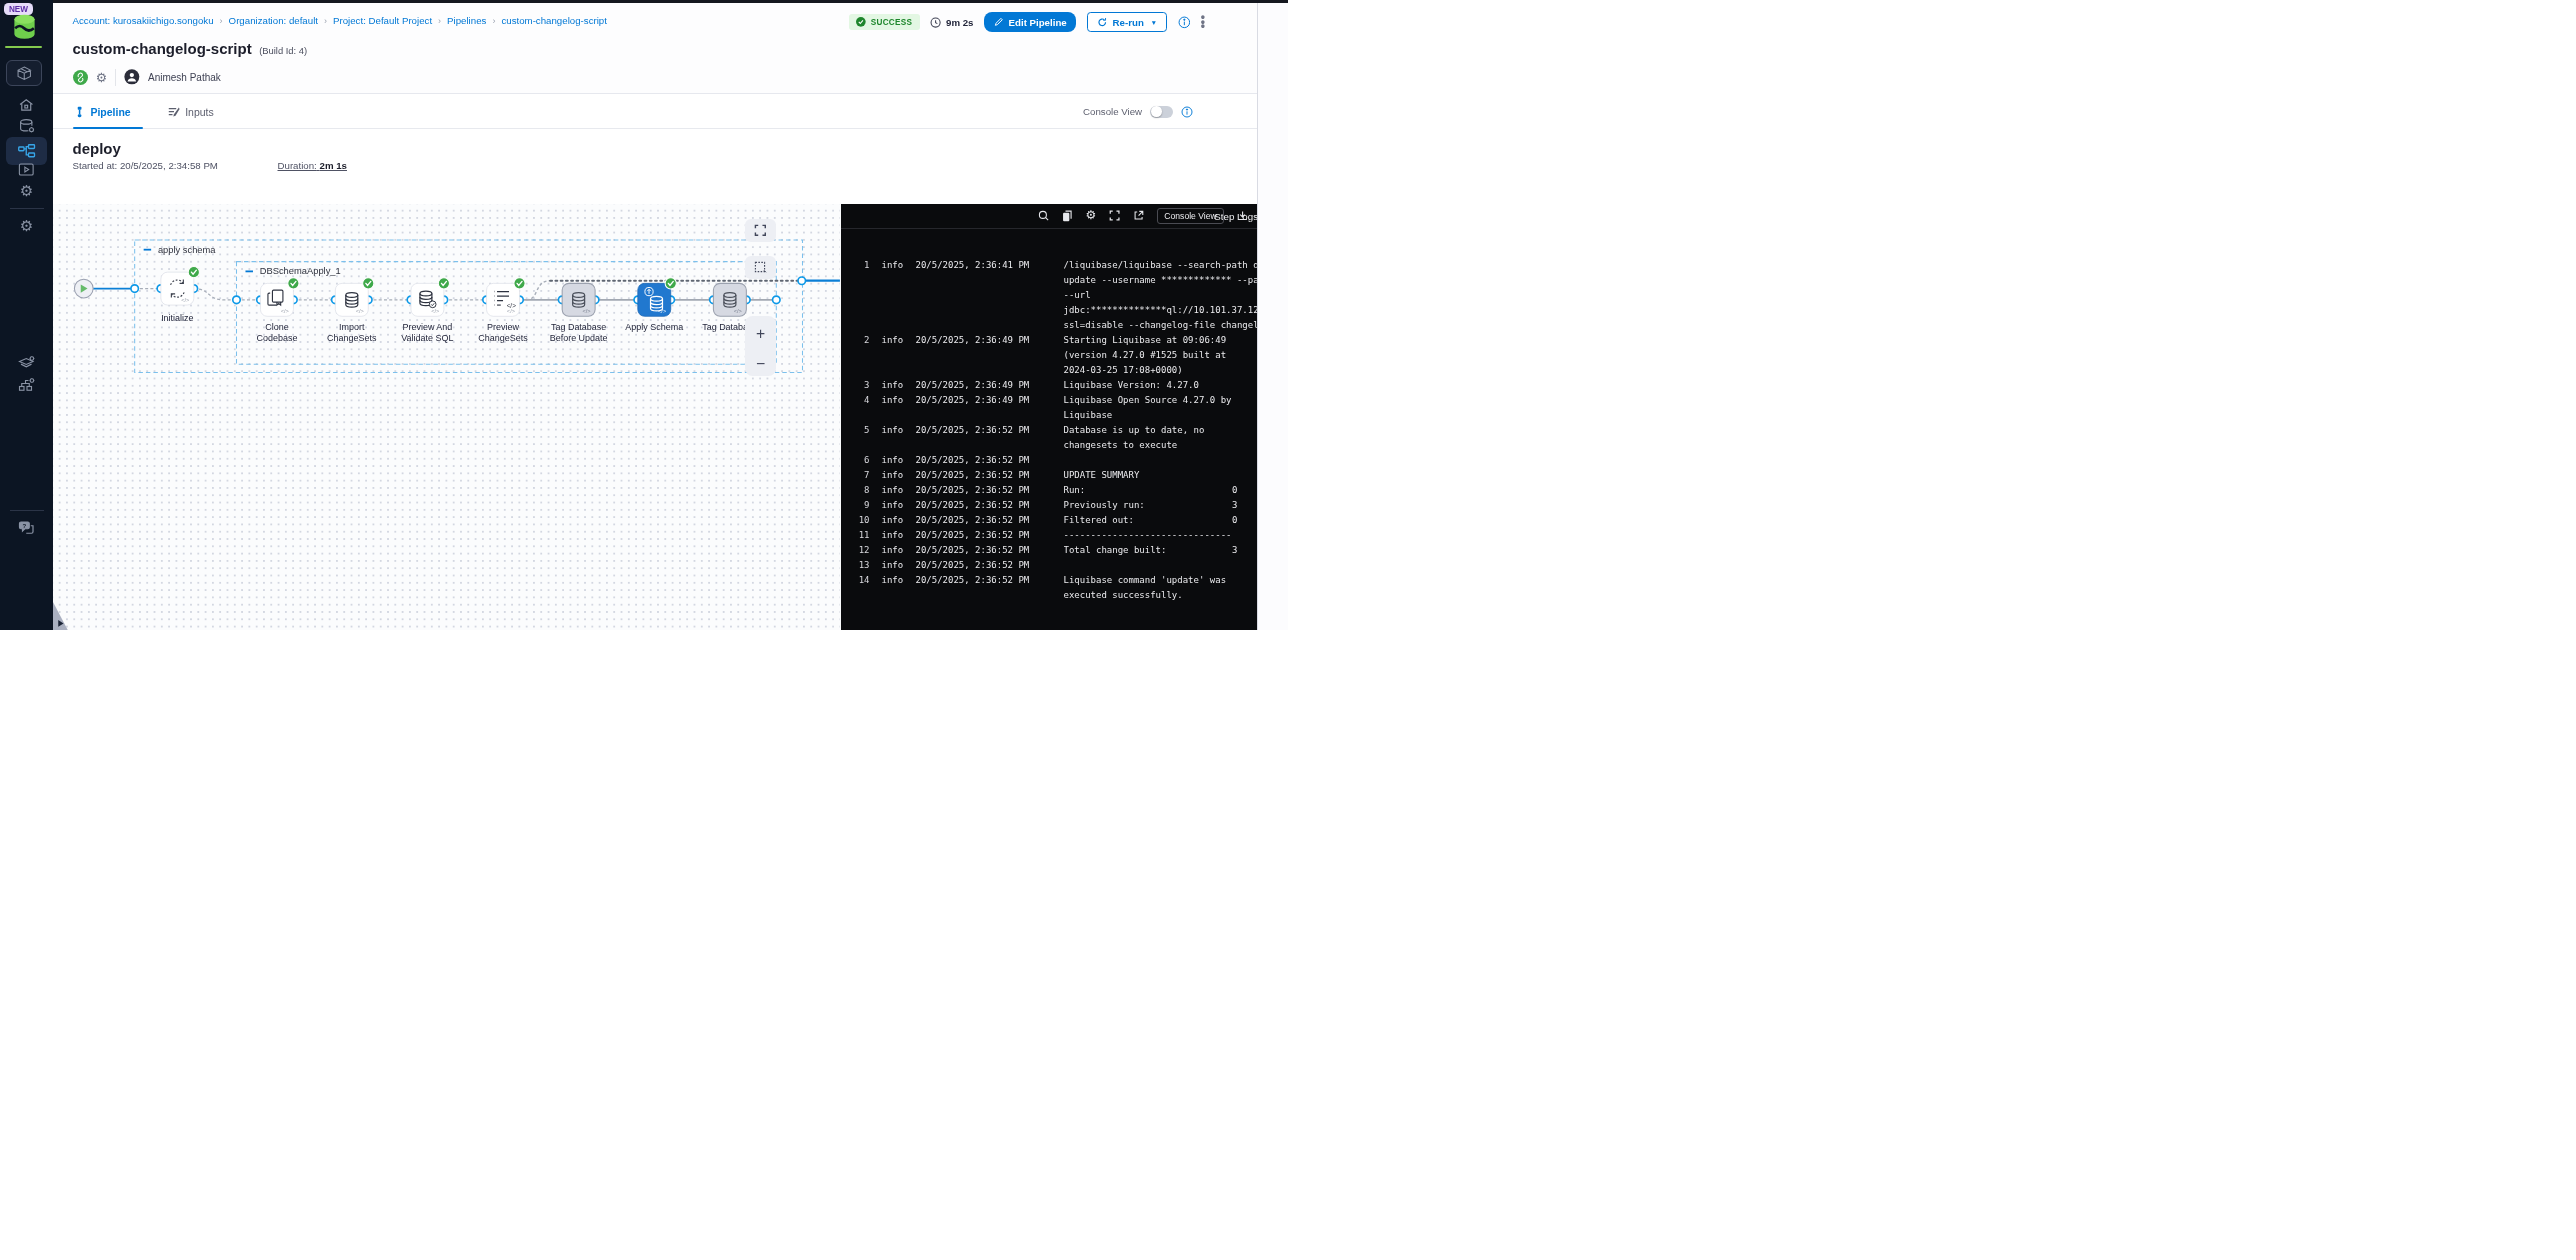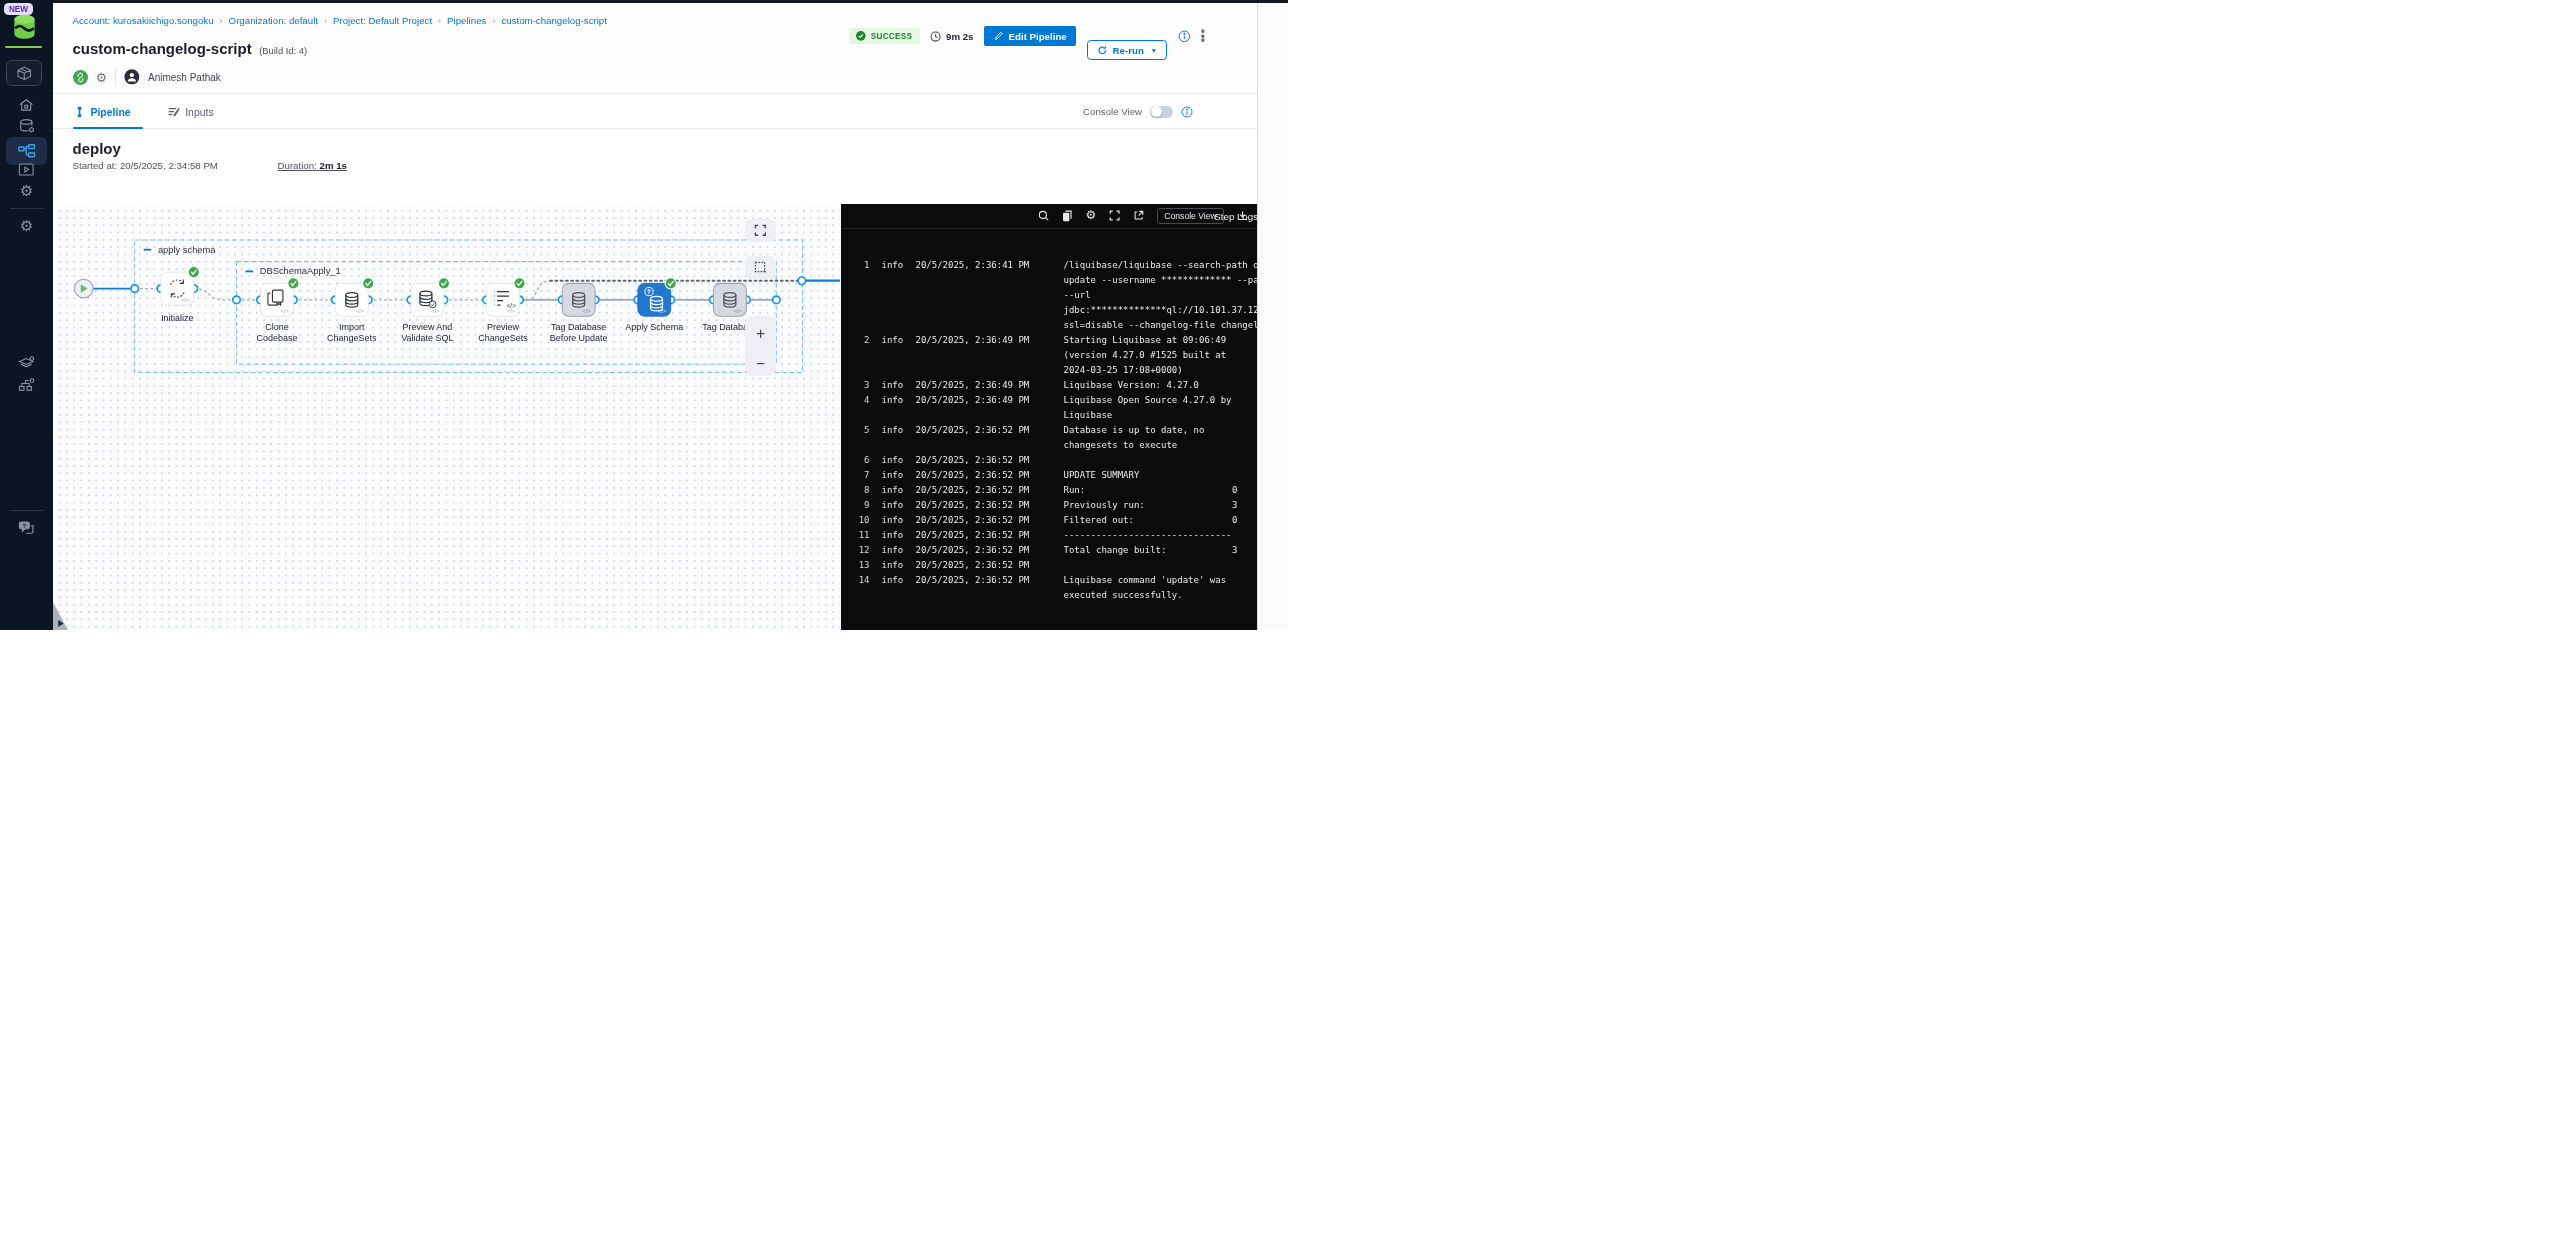--- a/index.html
+++ b/index.html
@@ -31,23 +31,23 @@
   .header { position:absolute; left:53px; top:3px; width:1204px; height:91px; background:#fdfdfe;
             border-bottom:0.7px solid #e6e8ee; }
   .breadcrumb { position:absolute; left:19.5px; top:12px; font-size:9.7px; color:#0278d5; display:flex; align-items:center; }
   .breadcrumb a { color:#0278d5; text-decoration:none; }
   .bc-sep { color:#9aa1ae; margin:0 6px; font-size:9px; }
   .hdr-right { position:absolute; right:52px; top:9px; display:flex; align-items:center; gap:10.5px; }
   .badge-success { display:flex; align-items:center; gap:4.5px; background:#e3f7e3; color:#1e862c;
                    font-size:8.2px; font-weight:bold; letter-spacing:0.3px; padding:3px 7.5px; border-radius:3px; }
   .duration { display:flex; align-items:center; gap:4.5px; font-size:9.7px; color:#23263b; font-weight:bold; }
   .btn-primary { display:flex; align-items:center; gap:5.2px; background:#0278d5; color:#fff; font-size:9.7px;
-                 font-weight:bold; padding:4.5px 9.7px; border-radius:2px; border:none; }
+                 font-weight:bold; padding:4.5px 9.7px; border-radius:8px; border:none; }
   .btn-outline { display:flex; align-items:center; gap:5.2px; background:#fff; color:#0278d5; font-size:9.7px;
-                 font-weight:bold; padding:3.7px 9px; border-radius:3.7px; border:1.1px solid #0278d5;margin-top:28px; }
+                 font-weight:bold; padding:3.7px 9px; border-radius:3.7px; border:1.1px solid #0278d5; }
   .caret { font-size:6.7px; margin-left:1.5px; }
   .dots { color:#6f7486; font-size:12px; font-weight:bold; letter-spacing:0; line-height:4.5px; text-align:center; }
   .title-row { position:absolute; left:19.5px; top:37px; display:flex; align-items:baseline; gap:7.5px; }
   .page-title { font-size:15px; font-weight:bold; color:#1c1e2b; }
   .build-id { font-size:9.4px; color:#4b4e5e; }
   .meta-row { position:absolute; left:19.5px; top:66px; display:flex; align-items:center; gap:8.2px; height:16.5px; }
   .meta-divider { width:0.7px; height:16.5px; background:#e3e5ea; }
   .author { font-size:10px; color:#3f4254; }
 
   

